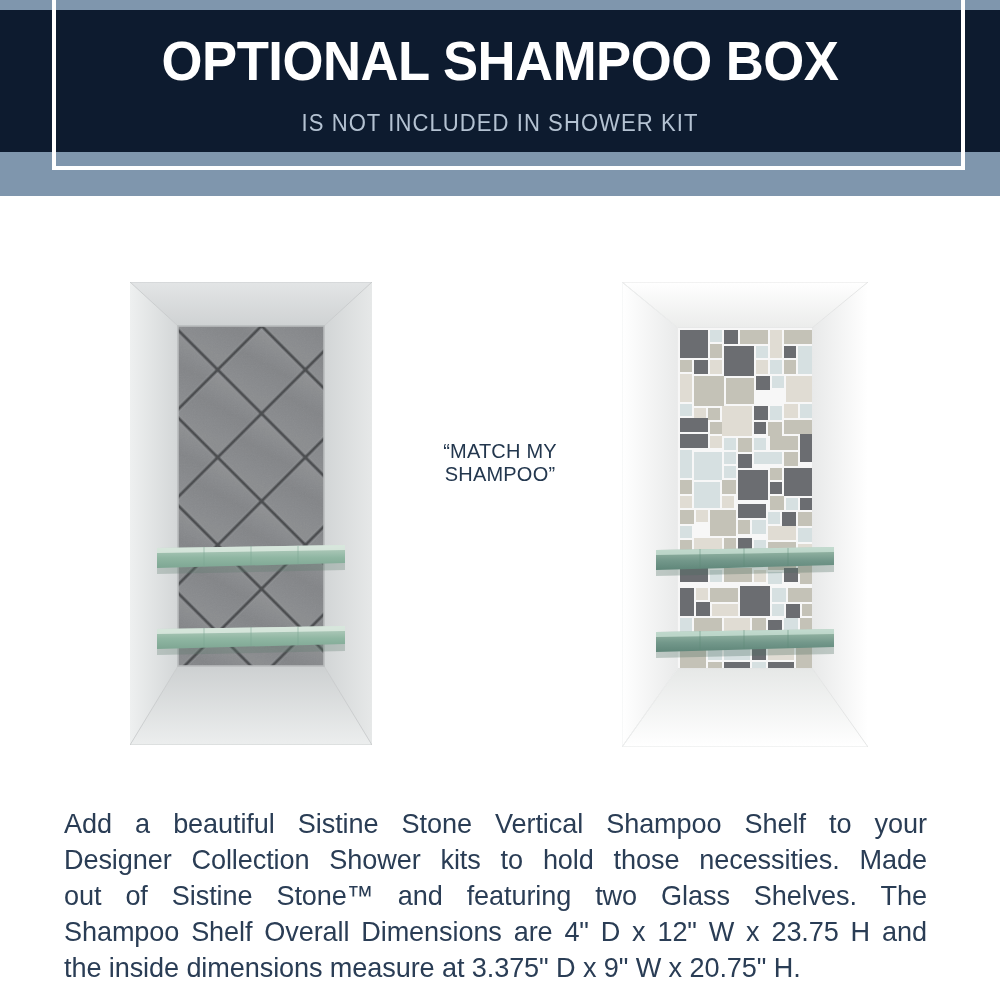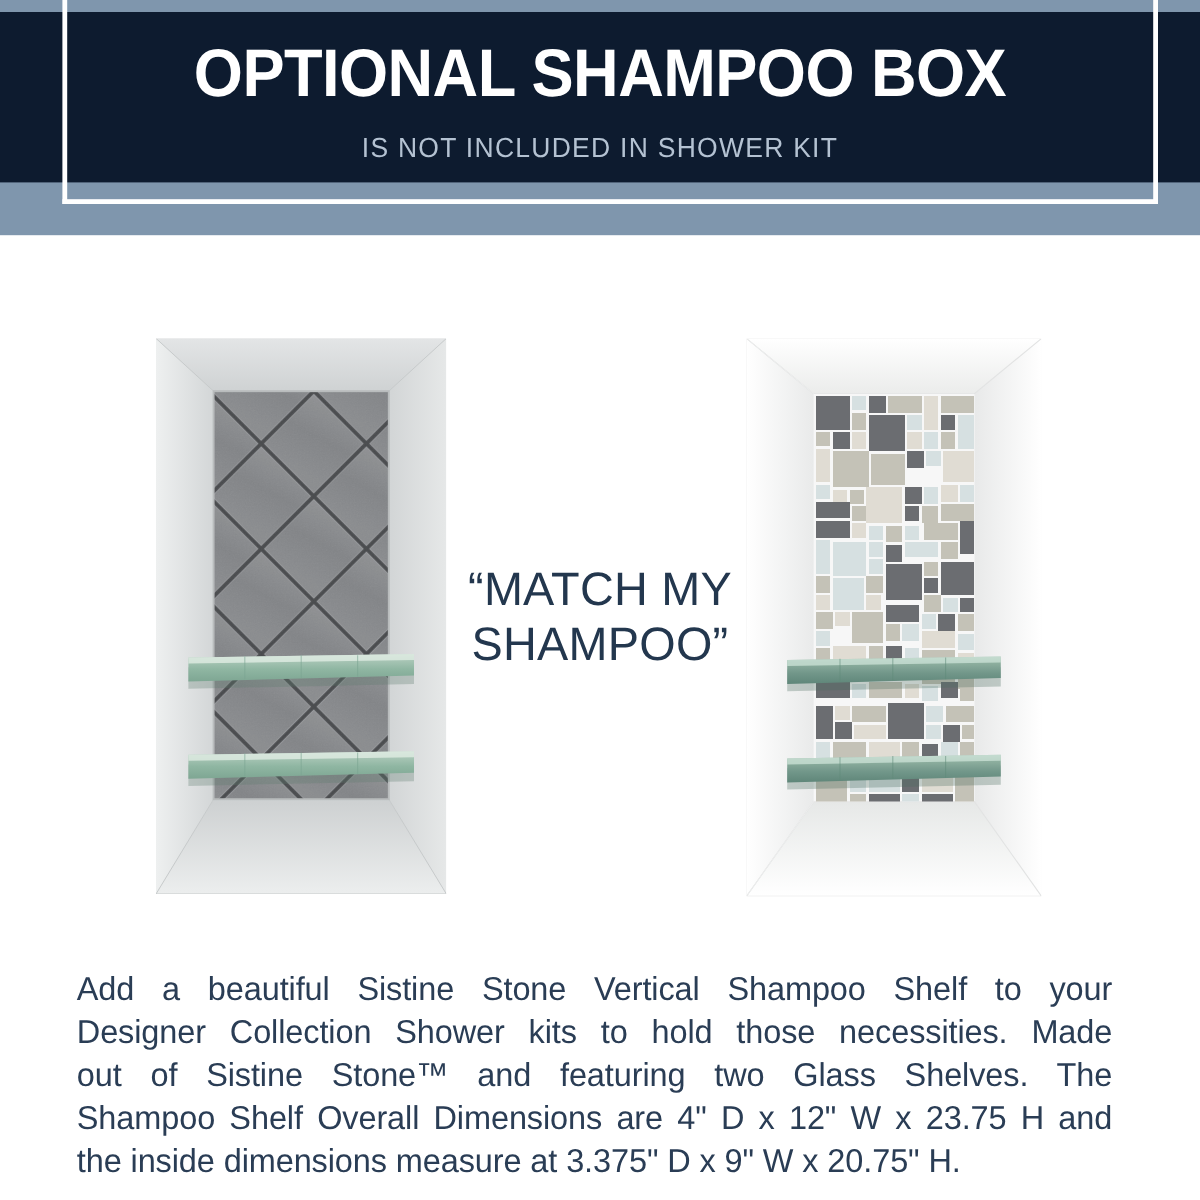--- a/index.html
+++ b/index.html
@@ -89,24 +89,23 @@
   .niche svg { display: block; width: 100%; height: 100%; }
 
   
   .center-caption {
     position: absolute;
     left: 386px;
     top: 440px;
     width: 228px;
     text-align: center;
     color: #23374e;
-    font-size: 39px;
+    font-size: 20px;
     line-height: 1.17;
     letter-spacing: 0.2px;
-    margin-top: 29px;
   }
 
   
   .description {
     position: absolute;
     left: 64px;
     top: 806px;
     width: 876px;
     text-align: justify;
     text-align-last: center;

